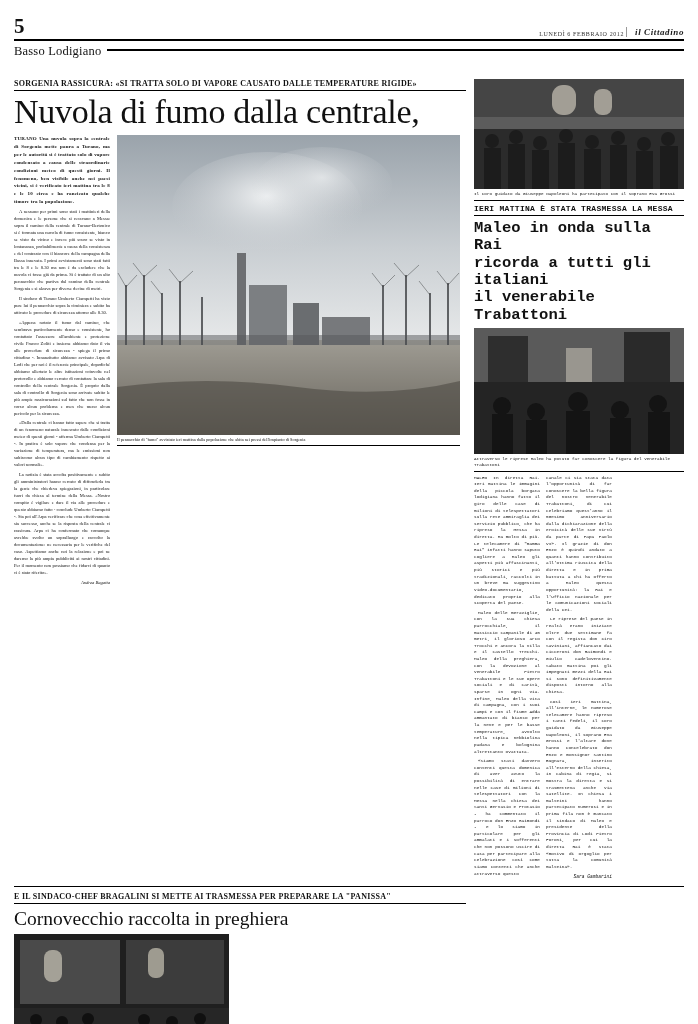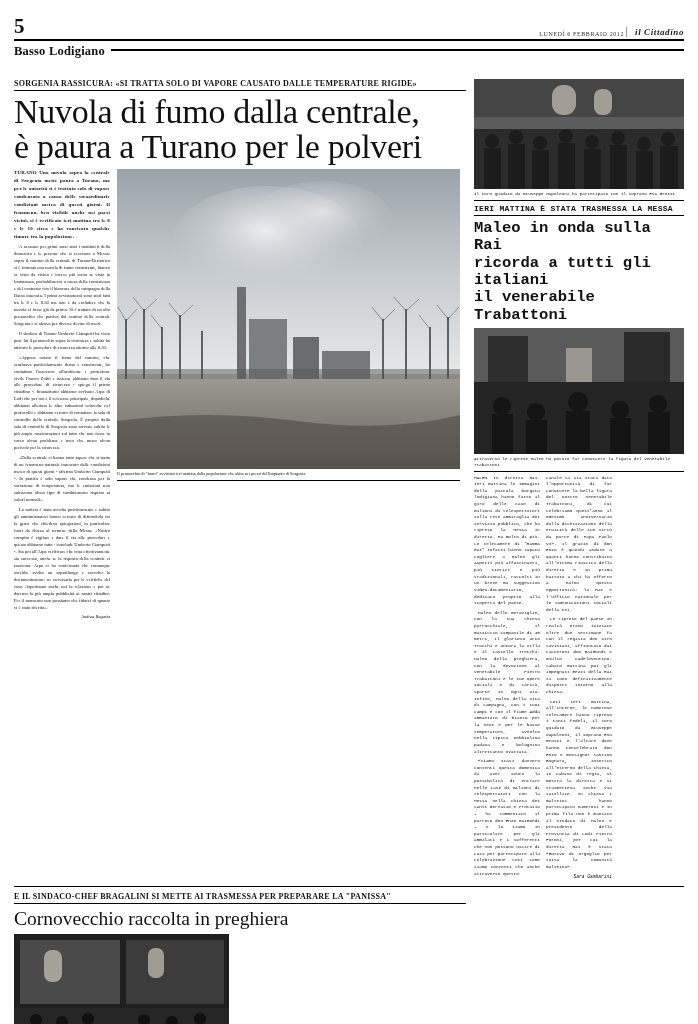--- a/index.html
+++ b/index.html
@@ -49,21 +49,21 @@
     border-left: 1px solid #999;
     padding-left: 8px;
   }
   .section-bar {
     display: flex;
     align-items: center;
     margin-top: 3px;
   }
   .section-name {
     font-size: 12.5px;
-    font-weight: bold;
+    font-weight: normal;
     letter-spacing: 0.2px;
   }
   .section-rule {
     flex: 1;
     border-bottom: 2px solid #000;
     margin-left: 6px;
     margin-bottom: 3px;
   }
 
   
@@ -199,21 +199,20 @@
     <div class="section-name">Basso Lodigiano</div>
     <div class="section-rule"></div>
   </div>
 
   <div class="top-zone">
 
     <div class="col-left">
       <div class="kicker">SORGENIA RASSICURA: «SI TRATTA SOLO DI VAPORE CAUSATO DALLE TEMPERATURE RIGIDE»</div>
       <h1 class="headline-main">
         <span class="l1">Nuvola di fumo dalla centrale,</span>
-        <span class="l2">è paura a Turano per le polveri</span>
       </h1>
 
       <div class="article-body">
         <div class="text-col">
           <p class="first"><span class="lead-city">TURANO Una nuvola sopra la centrale di Sorgenia mette paura a Turano, ma per le autorità si è trattato solo di vapore condensato a causa delle straordinarie condizioni meteo di questi giorni. Il fenomeno, ben visibile anche nei paesi vicini, si è verificato ieri mattina tra le 8 e le 10 circa e ha rancicato qualche timore tra la popolazione.</span></p>
           <p>A nessuno per primi sono stati i mattinieri della domenica e le persone che si recavano a Messa: sopra il camino della centrale di Turano-Bertonico si è formata una nuvola di fumo consistente, bianco se visto da vicino e invece più scuro se visto in lontananza, probabilmente a causa della consistenza e del contrasto con il biancore della campagna della Bassa innevata. I primi avvistamenti sono stati fatti tra le 8 e le 8.30 ma non è da escludere che la nuvola ci fosse già da prima. Si è trattato di un alto pennacchio che partiva dal camino della centrale Sorgenia e si alzava per diverse decine di metri.</p>
           <p>Il sindaco di Turano Umberto Ciampetti ha visto pure lui il pennacchio sopra la ciminiera e subito ha attivato le procedure di sicurezza attorno alle 8.30.</p>
           <p>«Appena notato il fumo dal camino, che sembrava particolarmente denso e consistente, ho contattato l'assessore all'ambiente e protezione civile Franco Zoliti e insieme abbiamo dato il via alle procedure di sicurezza - spiega il primo cittadino -. Innanzitutto abbiamo avvisato Arpa di Lodi che per noi è il referente principale, dopodiché abbiamo allertato le altre istituzioni coinvolte nel protocollo e abbiamo cercato di contattare la sala di controllo della centrale Sorgenia. È proprio dalla sala di controllo di Sorgenia sono arrivate subito le più ampie rassicurazioni sul fatto che non fosse in corso alcun problema e men che meno alcun pericolo per la sicurezza.</p>
           <p>«Dalla centrale ci hanno fatto sapere che si tratta di un fenomeno naturale innescato dalle condizioni meteo di questi giorni - afferma Umberto Ciampetti -. In pratica è solo vapore che condensa per la variazione di temperatura, ma le emissioni non subiscono alcun tipo di cambiamento rispetto ai valori normali».</p>
           <p>La notizia è stata accolta positivamente e subito gli amministratori hanno cercato di diffonderla tra la gente che chiedeva spiegazioni, in particolare fuori da chiesa al termine della Messa. «Nostro compito è vigilare e dare il via alle procedure e questo abbiamo fatto - conclude Umberto Ciampetti -. Sta poi all'Arpa verificare che cosa effettivamente sia successo, anche se la risposta della centrale ci rassicura. Arpa ci ha confermato che comunque avrebbe svolto un sopralluogo e raccolto la documentazione: ne necessaria per le verifiche del caso. Aspettiamo anche noi la relazione e poi ne daremo la più ampia pubblicità ai nostri cittadini. Per il momento non possiamo che fidarci di quanto ci è stato riferito».</p>

